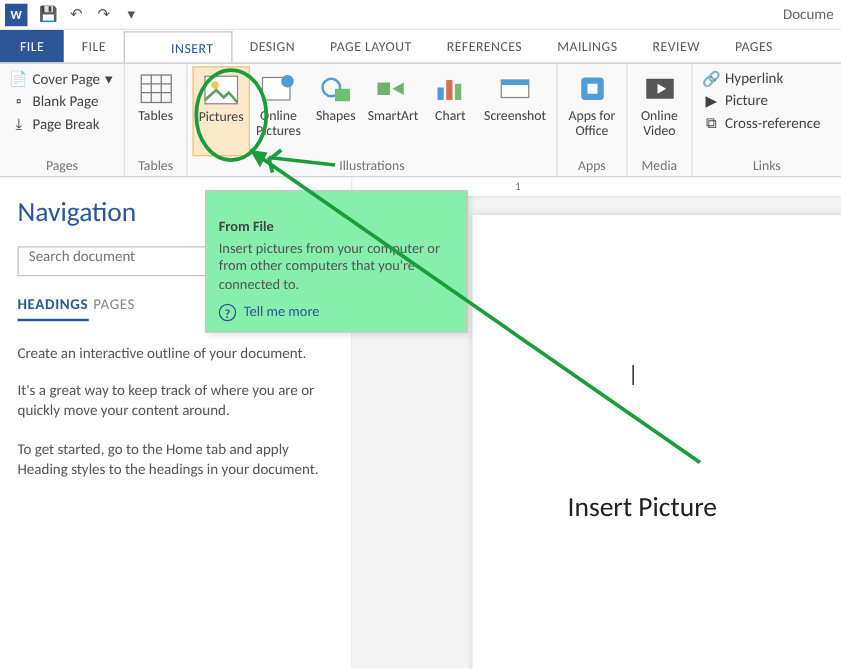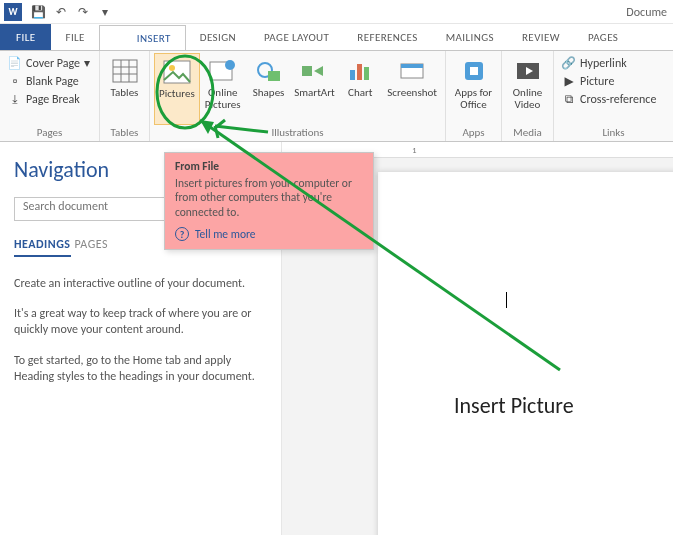--- a/index.html
+++ b/index.html
@@ -30,21 +30,21 @@
   .searchbox input { flex: 1; border: none; outline: none; font-size: 12px; color: #444; background: transparent; }
   .navtabs { display: flex; gap: 4px; font-size: 12px; letter-spacing: .5px; margin-bottom: 18px; }
   .navtab { color: #888; }
   .navtab.active { color: #2b579a; font-weight: bold; border-bottom: 2px solid #2b579a; padding-bottom: 4px; }
   .nav-tip p { font-size: 12px; color: #555; margin: 0 0 14px; line-height: 1.35; }
   .docarea { flex: 1; background: #f3f3f3; position: relative; }
   .ruler { height: 16px; background: #fff; border-bottom: 1px solid #ddd; font-size: 9px; color: #777; padding-left: 130px; display: flex; align-items: center; gap: 96px; }
   .page { position: absolute; top: 30px; left: 96px; right: -70px; bottom: -30px; background: #fff; box-shadow: 0 0 6px rgba(0,0,0,.18); }
   .cursor { position: absolute; top: 120px; left: 128px; width: 1px; height: 16px; background: #000; }
   .annot { position: absolute; top: 220px; left: 76px; font-family: Calibri, sans-serif; font-size: 22px; color: #222; }
-  .tooltip { position: absolute; top: 152px; left: 164px; width: 210px; background: #fca5a5; border: 1px solid #c6c6c6; box-shadow: 2px 2px 6px rgba(0,0,0,.15); padding: 6px 10px 8px; font-size: 11.5px; color: #555; z-index: 20; }
+  .tooltip { position: absolute; top: 152px; left: 164px; width: 210px; background: #86efac; border: 1px solid #c6c6c6; box-shadow: 2px 2px 6px rgba(0,0,0,.15); padding: 22px 10px 8px; font-size: 11.5px; color: #555; z-index: 20; }
   .tooltip .tt-title { font-weight: bold; color: #444; margin-bottom: 3px; }
   .tooltip .tt-body { line-height: 1.25; margin-bottom: 8px; }
   .tooltip .tt-more { color: #2b579a; display: flex; align-items: center; gap: 6px; }
   .tt-more .q { width: 14px; height: 14px; border: 1.5px solid #2b579a; border-radius: 50%; display: inline-flex; align-items: center; justify-content: center; font-size: 10px; font-weight: bold; }
   svg.anno { position: absolute; top: 0; left: 0; pointer-events: none; z-index: 40; }
 </style>
 </head>
 <body>
 
 <div class="qat">

